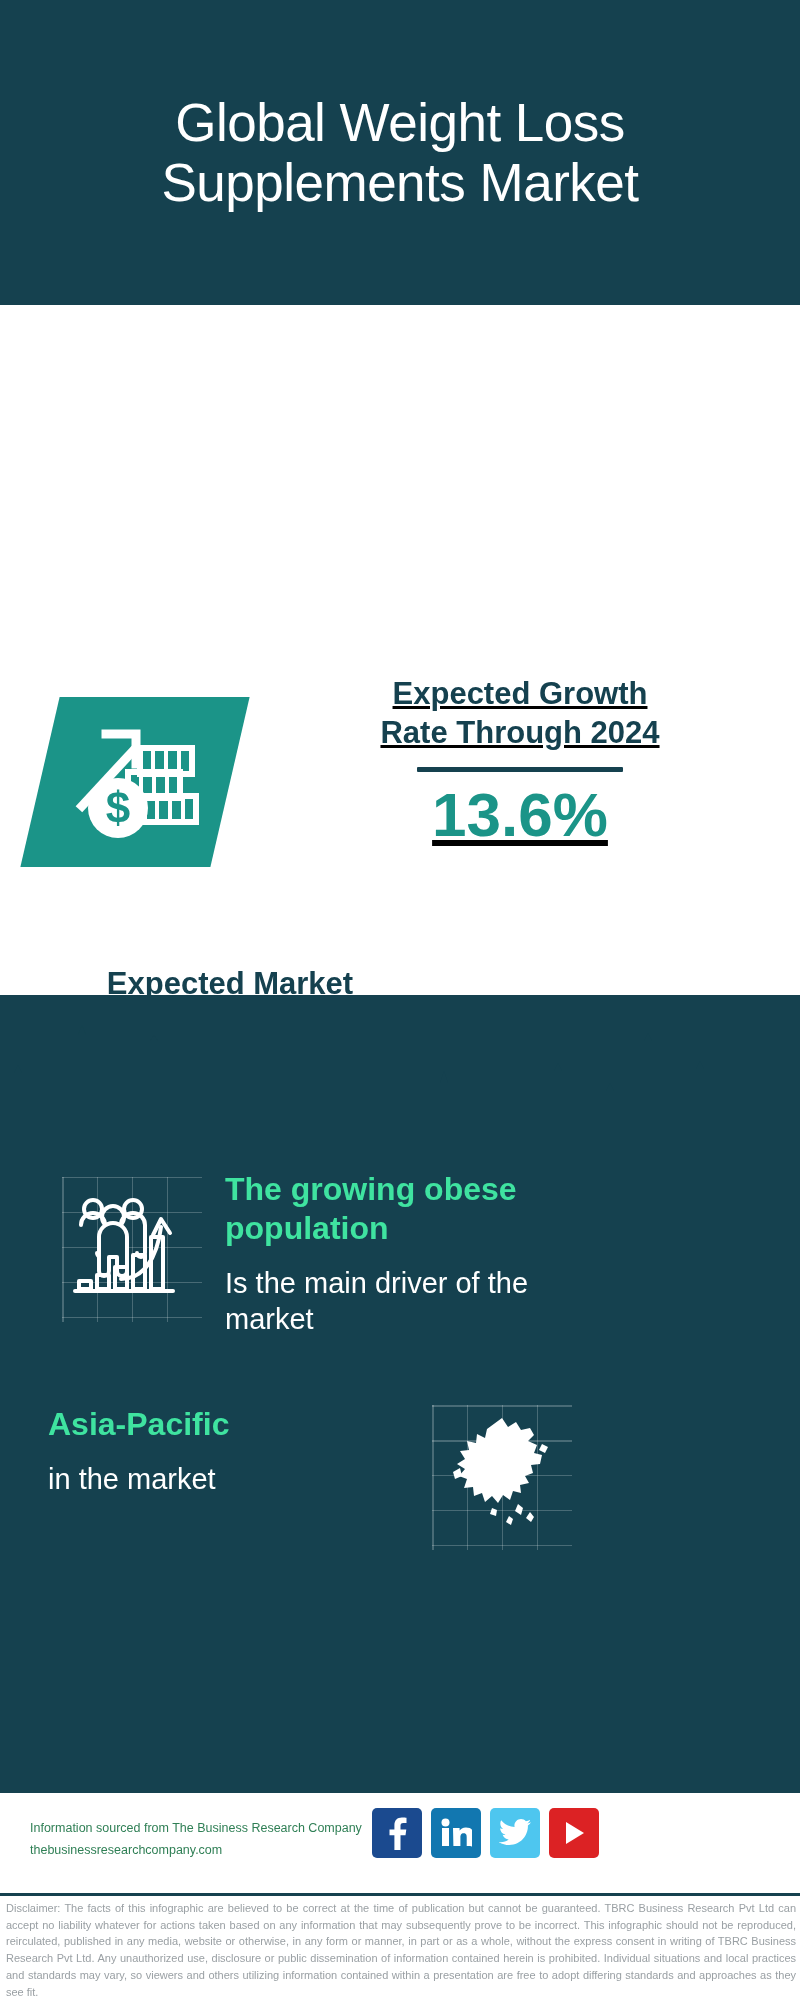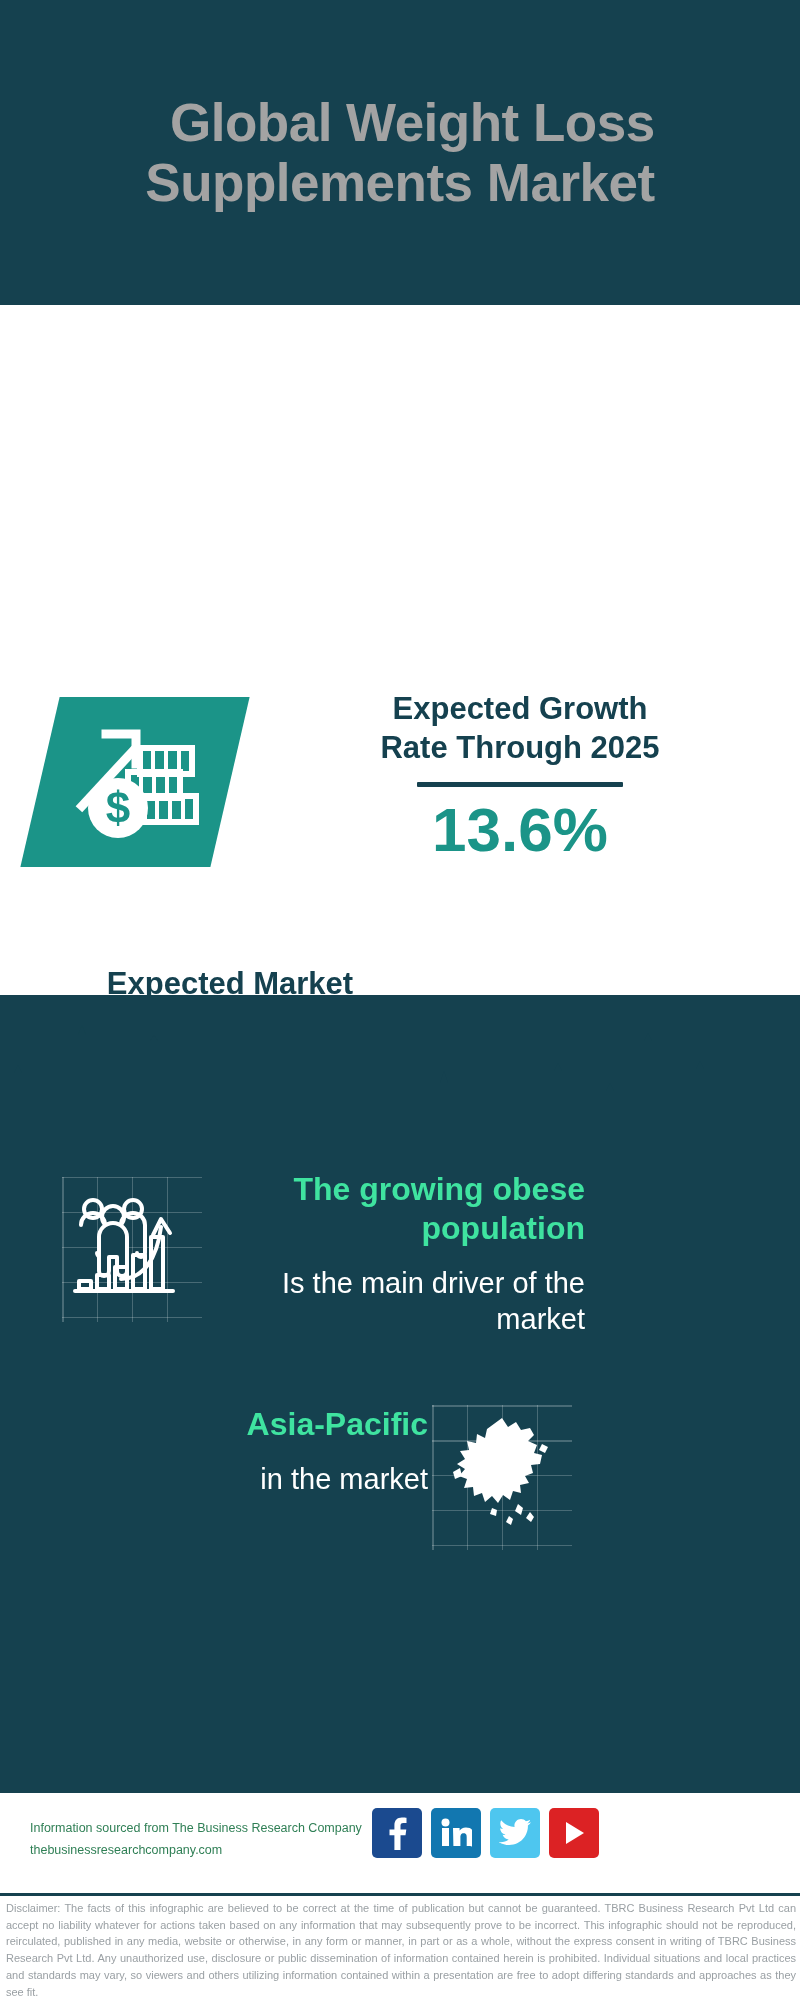--- a/index.html
+++ b/index.html
@@ -13,25 +13,25 @@
   .page{width:800px;height:2000px;position:relative;}
 
   
   .header{
     width:800px;height:305px;
     background:#15414f;
     display:flex;align-items:center;justify-content:center;
     box-sizing:border-box;padding:0 60px;
   }
   .header-title{
-    color:#a3a3a3;
+    color:#ffffff;
     font-size:53px;
-    font-weight:bold;
+    font-weight:normal;
     line-height:1.12;
-    text-align:right;
+    text-align:center;
     letter-spacing:-0.5px;
   }
 
   
   .white-zone{
     position:relative;
     width:800px;
     height:700px;
     background:#ffffff;
   }
@@ -79,21 +79,21 @@
   .dark-inner{position:absolute;left:0;top:0;width:800px;height:795px;}
 
   .icon-grid{
     position:absolute;
     background:
       repeating-linear-gradient(to right, rgba(255,255,255,.22) 0 1.5px, transparent 1.5px 35px),
       repeating-linear-gradient(to bottom, rgba(255,255,255,.22) 0 1.5px, transparent 1.5px 35px);
   }
   .icon-grid .glyph{position:absolute;left:50%;top:50%;transform:translate(-50%,-50%);}
 
-  .driver-text{position:absolute;text-align:right;}
+  .driver-text{position:absolute;text-align:left;}
   .accent-head{
     color:#3fe3a0;font-weight:bold;font-size:32px;line-height:1.22;
   }
   .plain-sub{
     color:#ffffff;font-size:29px;line-height:1.25;margin-top:17px;
   }
 
   
   .footer{
     position:absolute;left:0;top:1790px;width:800px;height:105px;
@@ -158,24 +158,24 @@
 
           <rect x="74" y="76" width="52" height="26" stroke="#ffffff" stroke-width="6" fill="none"></rect>
           <path d="M87 76 L87 102 M100 76 L100 102 M113 76 L113 102" stroke="#ffffff" stroke-width="4"></path>
 
           <circle cx="48" cy="88" r="30" fill="#ffffff"></circle>
           <text x="48" y="103" font-family="Liberation Sans, sans-serif" font-size="44" font-weight="bold" fill="#1b9488" text-anchor="middle">$</text>
         </svg>
       </span>
     </div>
 
-    <div class="stat-block" style="left:280px;top:385px;width:480px;">
+    <div class="stat-block" style="left:280px;top:370px;width:480px;text-decoration:underline;">
       <div class="stat-label">
         <div>Expected Growth</div>
-        <div>Rate Through 2025</div>
+        <div>Rate Through 2024</div>
       </div>
       <div class="stat-rule" style="width:206px;"></div>
       <div class="stat-value">13.6%</div>
     </div>
 
     <div class="stat-block" style="left:20px;top:660px;width:420px;">
       <div class="stat-label">
         <div>Expected Market</div>
         <div>Size By 2027</div>
       </div>

